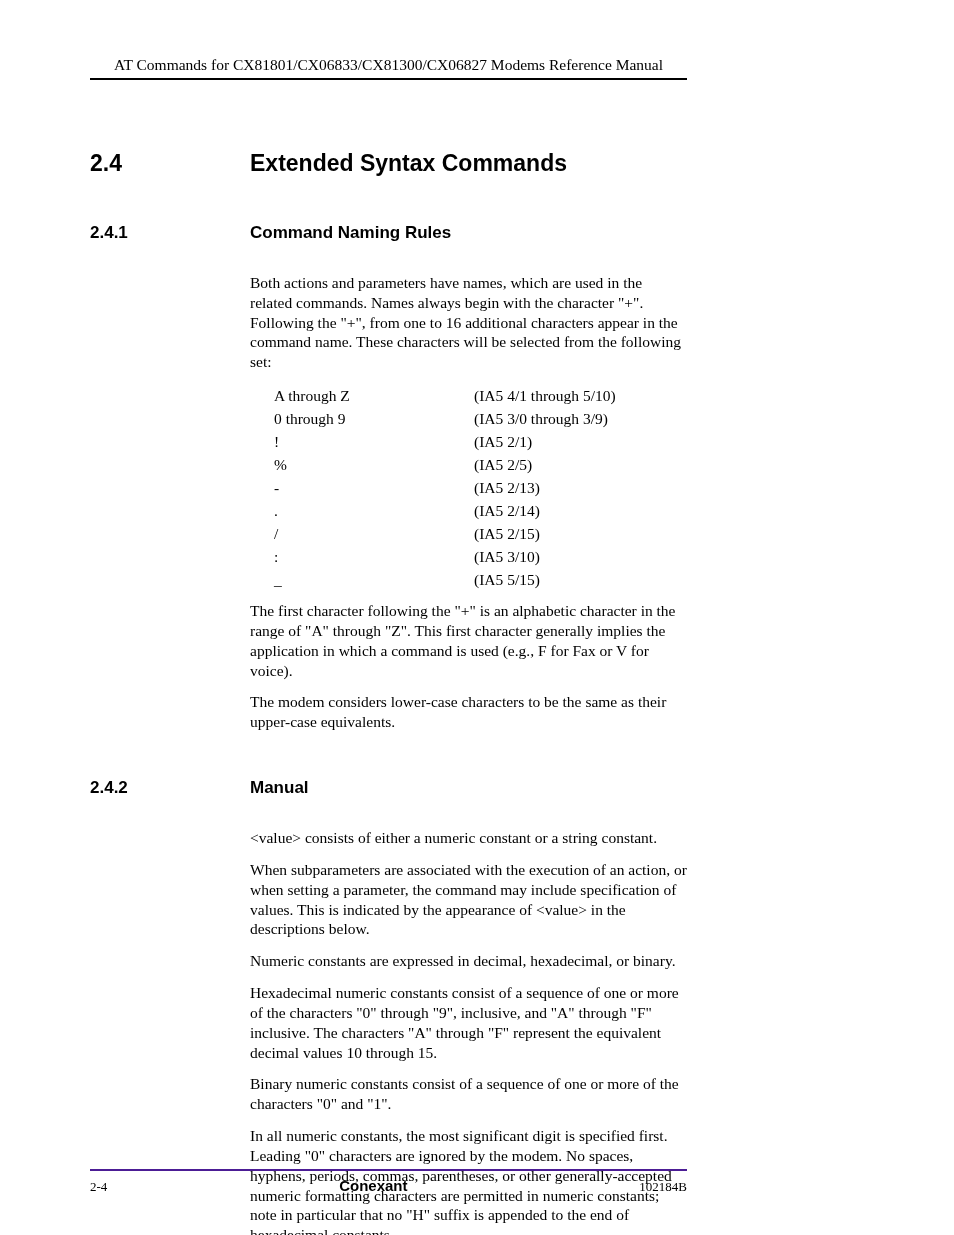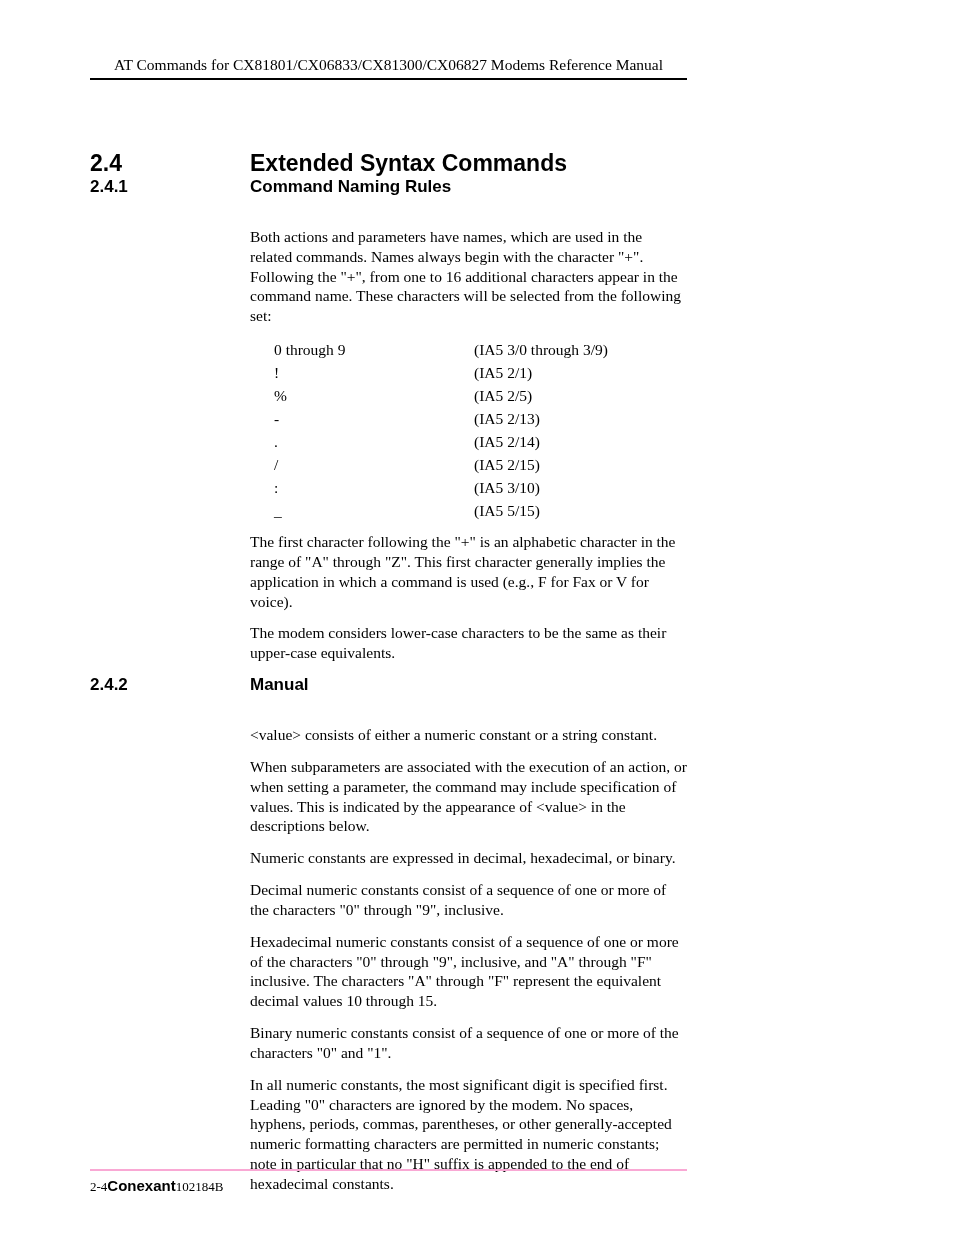--- a/index.html
+++ b/index.html
@@ -36,20 +36,21 @@
     font-stretch: condensed;
   }
   .section-title {
     font-family: Arial, Helvetica, sans-serif;
     font-weight: 900;
     font-size: 23px;
     font-stretch: condensed;
   }
   .subsection-row {
     display: flex;
+    margin-top: 46px;
   }
   .subsection-num {
     width: 160px;
     flex: 0 0 160px;
     font-family: Arial, Helvetica, sans-serif;
     font-weight: 900;
     font-size: 17px;
     font-stretch: condensed;
   }
   .subsection-title {
@@ -88,24 +89,24 @@
     margin-bottom: 10px;
     font-stretch: condensed;
   }
   .footer {
     position: absolute;
     left: 90px;
     right: 90px;
     bottom: 40px;
   }
   .footer-line {
-    border-top: 2px solid #f9a8d4;
+    border-top: 2px solid #4c1d95;
     padding-top: 6px;
     display: flex;
-    justify-content: flex-start;
+    justify-content: space-between;
     align-items: baseline;
     font-size: 13px;
   }
   .footer-center {
     font-weight: bold;
     font-size: 15px;
     font-family: Arial, Helvetica, sans-serif;
   }
 </style>
 </head>
@@ -123,20 +124,24 @@
   <div class="subsection-row">
     <div class="subsection-num">2.4.1</div>
     <div class="subsection-title">Command Naming Rules</div>
   </div>
 
   <div class="body-block">
     <div class="para">Both actions and parameters have names, which are used in the related commands. Names always begin with the character "+". Following the "+", from one to 16 additional characters appear in the command name. These characters will be selected from the following set:</div>
 
     <table class="char-table">
       <tbody>
+          <tr>
+            <td>A through Z</td>
+            <td>(IA5 4/1 through 5/10)</td>
+          </tr>
       <tr>
             <td>0 through 9</td>
             <td>(IA5 3/0 through 3/9)</td>
           </tr>
       <tr>
             <td>!</td>
             <td>(IA5 2/1)</td>
           </tr>
       <tr>
             <td>%</td>
@@ -171,21 +176,20 @@
 
   <div class="subsection-row">
     <div class="subsection-num">2.4.2</div>
     <div class="subsection-title">Manual</div>
   </div>
 
   <div class="body-block">
     <div class="para">&lt;value&gt; consists of either a numeric constant or a string constant.</div>
     <div class="para">When subparameters are associated with the execution of an action, or when setting a parameter, the command may include specification of values. This is indicated by the appearance of &lt;value&gt; in the descriptions below.</div>
     <div class="para">Numeric constants are expressed in decimal, hexadecimal, or binary.</div>
-    <div class="para">Decimal numeric constants consist of a sequence of one or more of the characters "0" through "9", inclusive.</div>
     <div class="para">Hexadecimal numeric constants consist of a sequence of one or more of the characters "0" through "9", inclusive, and "A" through "F" inclusive. The characters "A" through "F" represent the equivalent decimal values 10 through 15.</div>
     <div class="para">Binary numeric constants consist of a sequence of one or more of the characters "0" and "1".</div>
     <div class="para">In all numeric constants, the most significant digit is specified first. Leading "0" characters are ignored by the modem. No spaces, hyphens, periods, commas, parentheses, or other generally-accepted numeric formatting characters are permitted in numeric constants; note in particular that no "H" suffix is appended to the end of hexadecimal constants.</div>
   </div>
 
   <div class="footer">
     <div class="footer-line">
       <span>2-4</span>
       <span class="footer-center">Conexant</span>
       <span>102184B</span>

